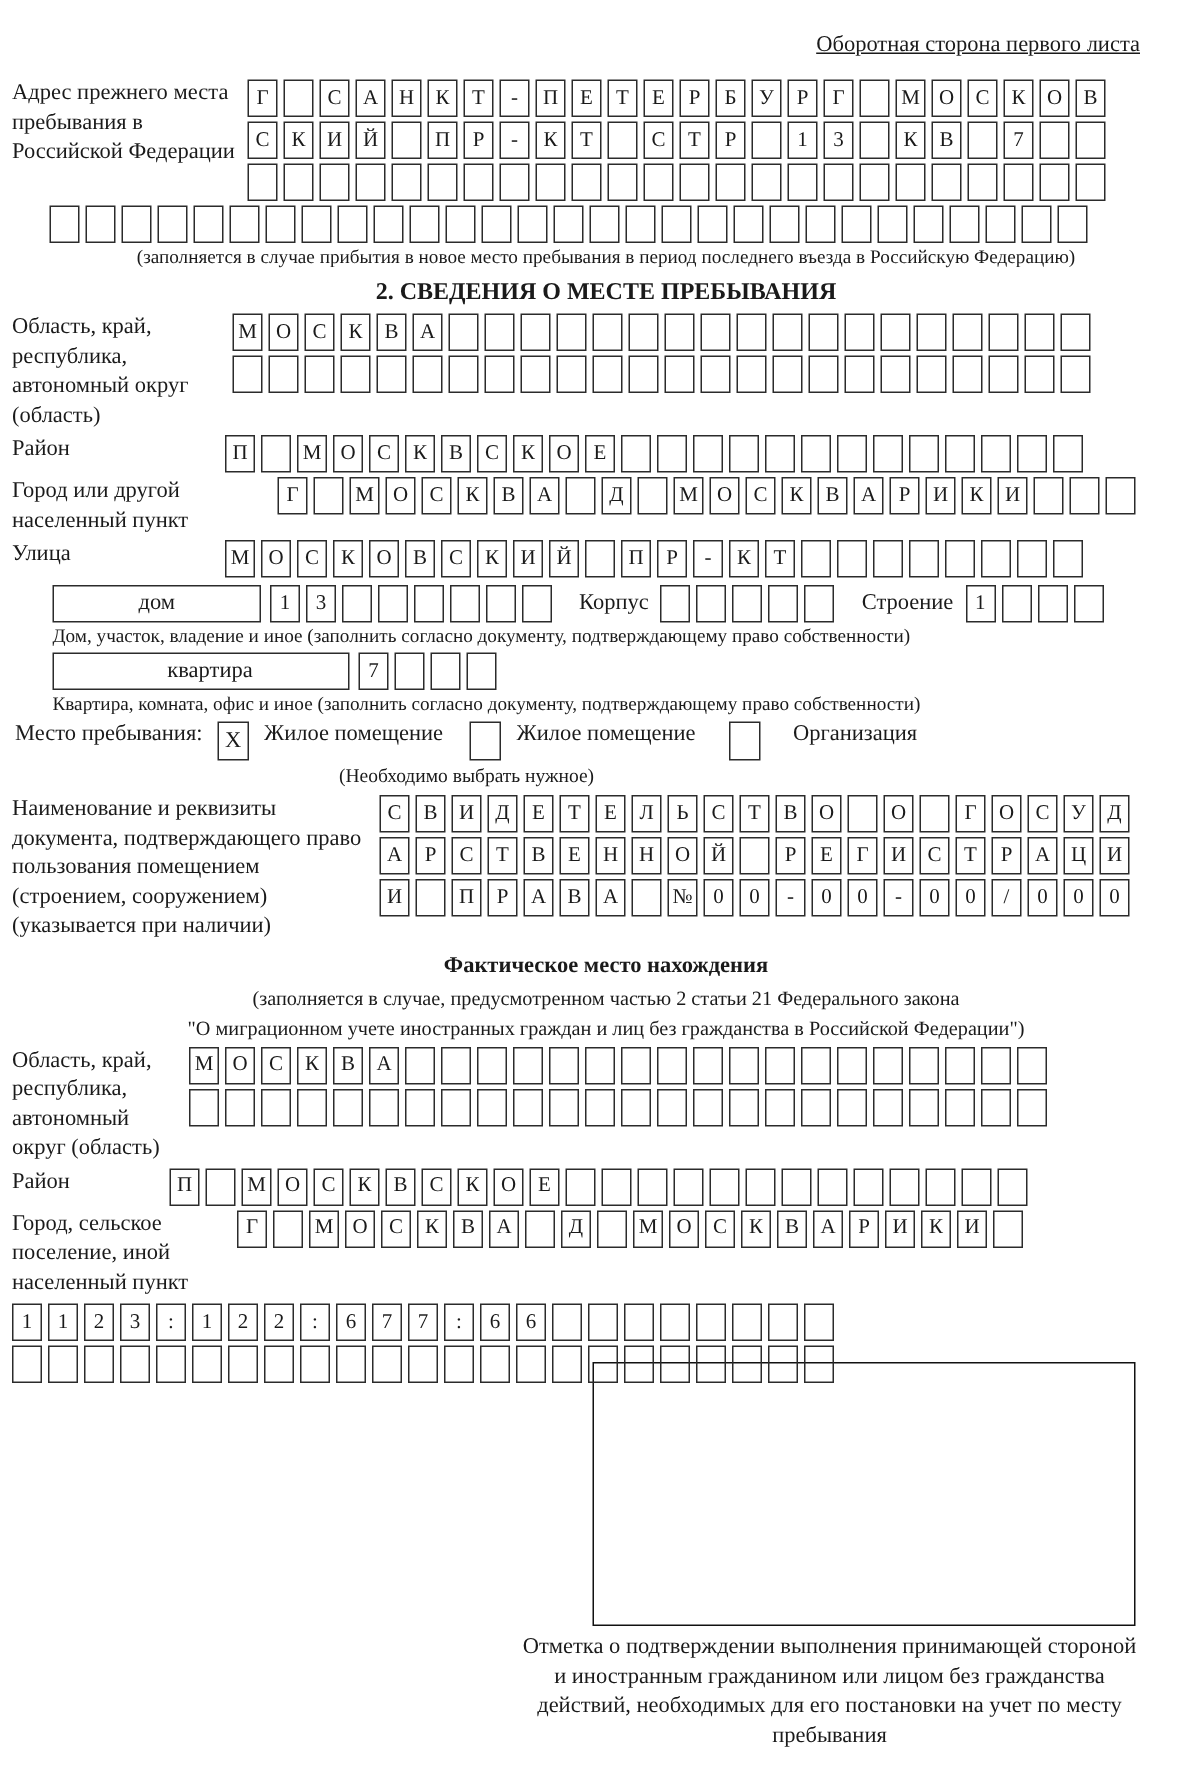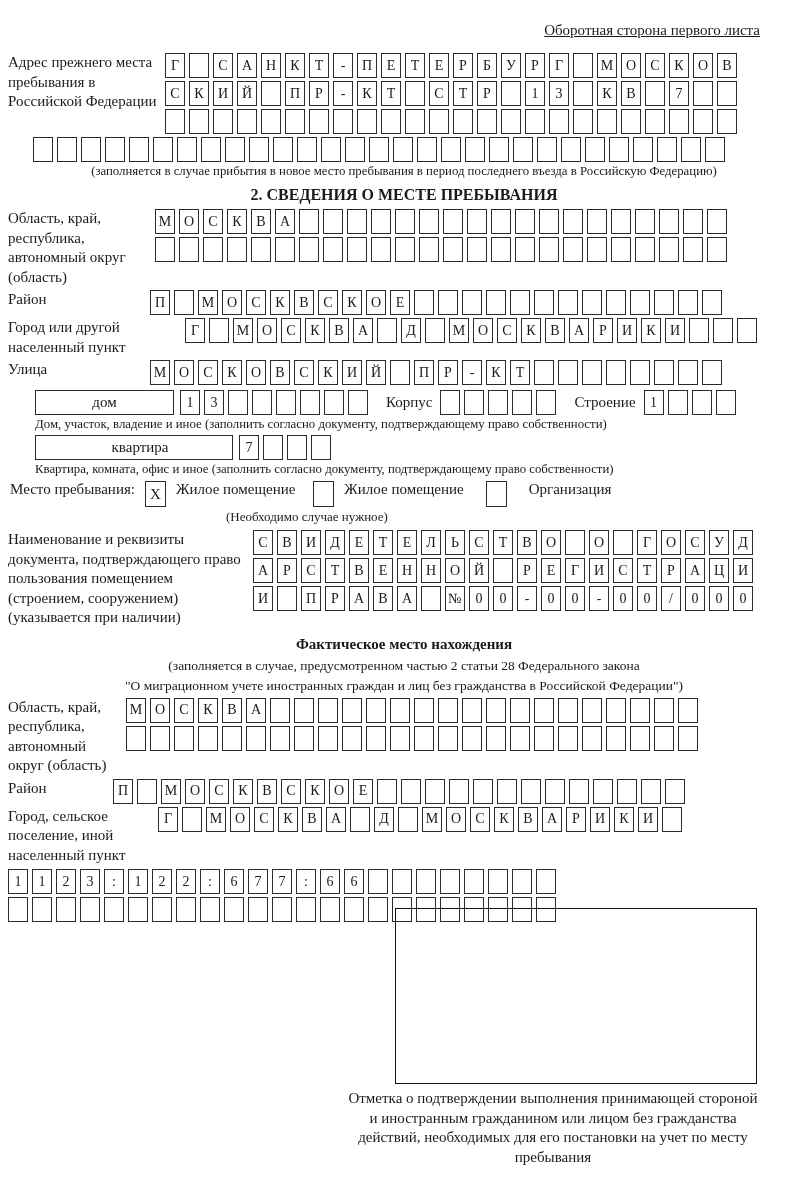--- a/index.html
+++ b/index.html
@@ -372,21 +372,21 @@
 
 <div class="stayrow">
   <span>Место пребывания:</span>
   <span class="checkbox">X</span>
   <span>Жилое помещение</span>
   <span class="checkbox" style="margin-left:18px;"></span>
   <span>Жилое помещение</span>
   <span class="checkbox" style="margin-left:22px;margin-right:22px;"></span>
   <span>Организация</span>
 </div>
-<div class="hint">(Необходимо случае нужное)</div>
+<div class="hint">(Необходимо выбрать нужное)</div>
 
 <div class="frow" style="margin-top:5px;">
   <div class="flabel w245">Наименование и реквизиты документа, подтверждающего право пользования помещением (строением, сооружением) (указывается при наличии)</div>
   <div class="rows">
     <div class="cellrow">
         <div class="cell">С</div>
         <div class="cell">В</div>
         <div class="cell">И</div>
         <div class="cell">Д</div>
         <div class="cell">Е</div>
@@ -450,21 +450,21 @@
         <div class="cell">0</div>
         <div class="cell">/</div>
         <div class="cell">0</div>
         <div class="cell">0</div>
         <div class="cell">0</div>
       </div>
   </div>
 </div>
 
 <div class="sub-title" style="margin-top:8px;">Фактическое место нахождения</div>
-<div class="sub-caption">(заполняется в случае, предусмотренном частью 2 статьи 28 Федерального закона</div>
+<div class="sub-caption">(заполняется в случае, предусмотренном частью 2 статьи 21 Федерального закона</div>
 <div class="sub-caption">"О миграционном учете иностранных граждан и лиц без гражданства в Российской Федерации")</div>
 
 <div class="frow">
   <div class="flabel w112">Область, край, республика, автономный округ (область)</div>
   <div class="rows">
     <div class="cellrow">
         <div class="cell">М</div>
         <div class="cell">О</div>
         <div class="cell">С</div>
         <div class="cell">К</div>

